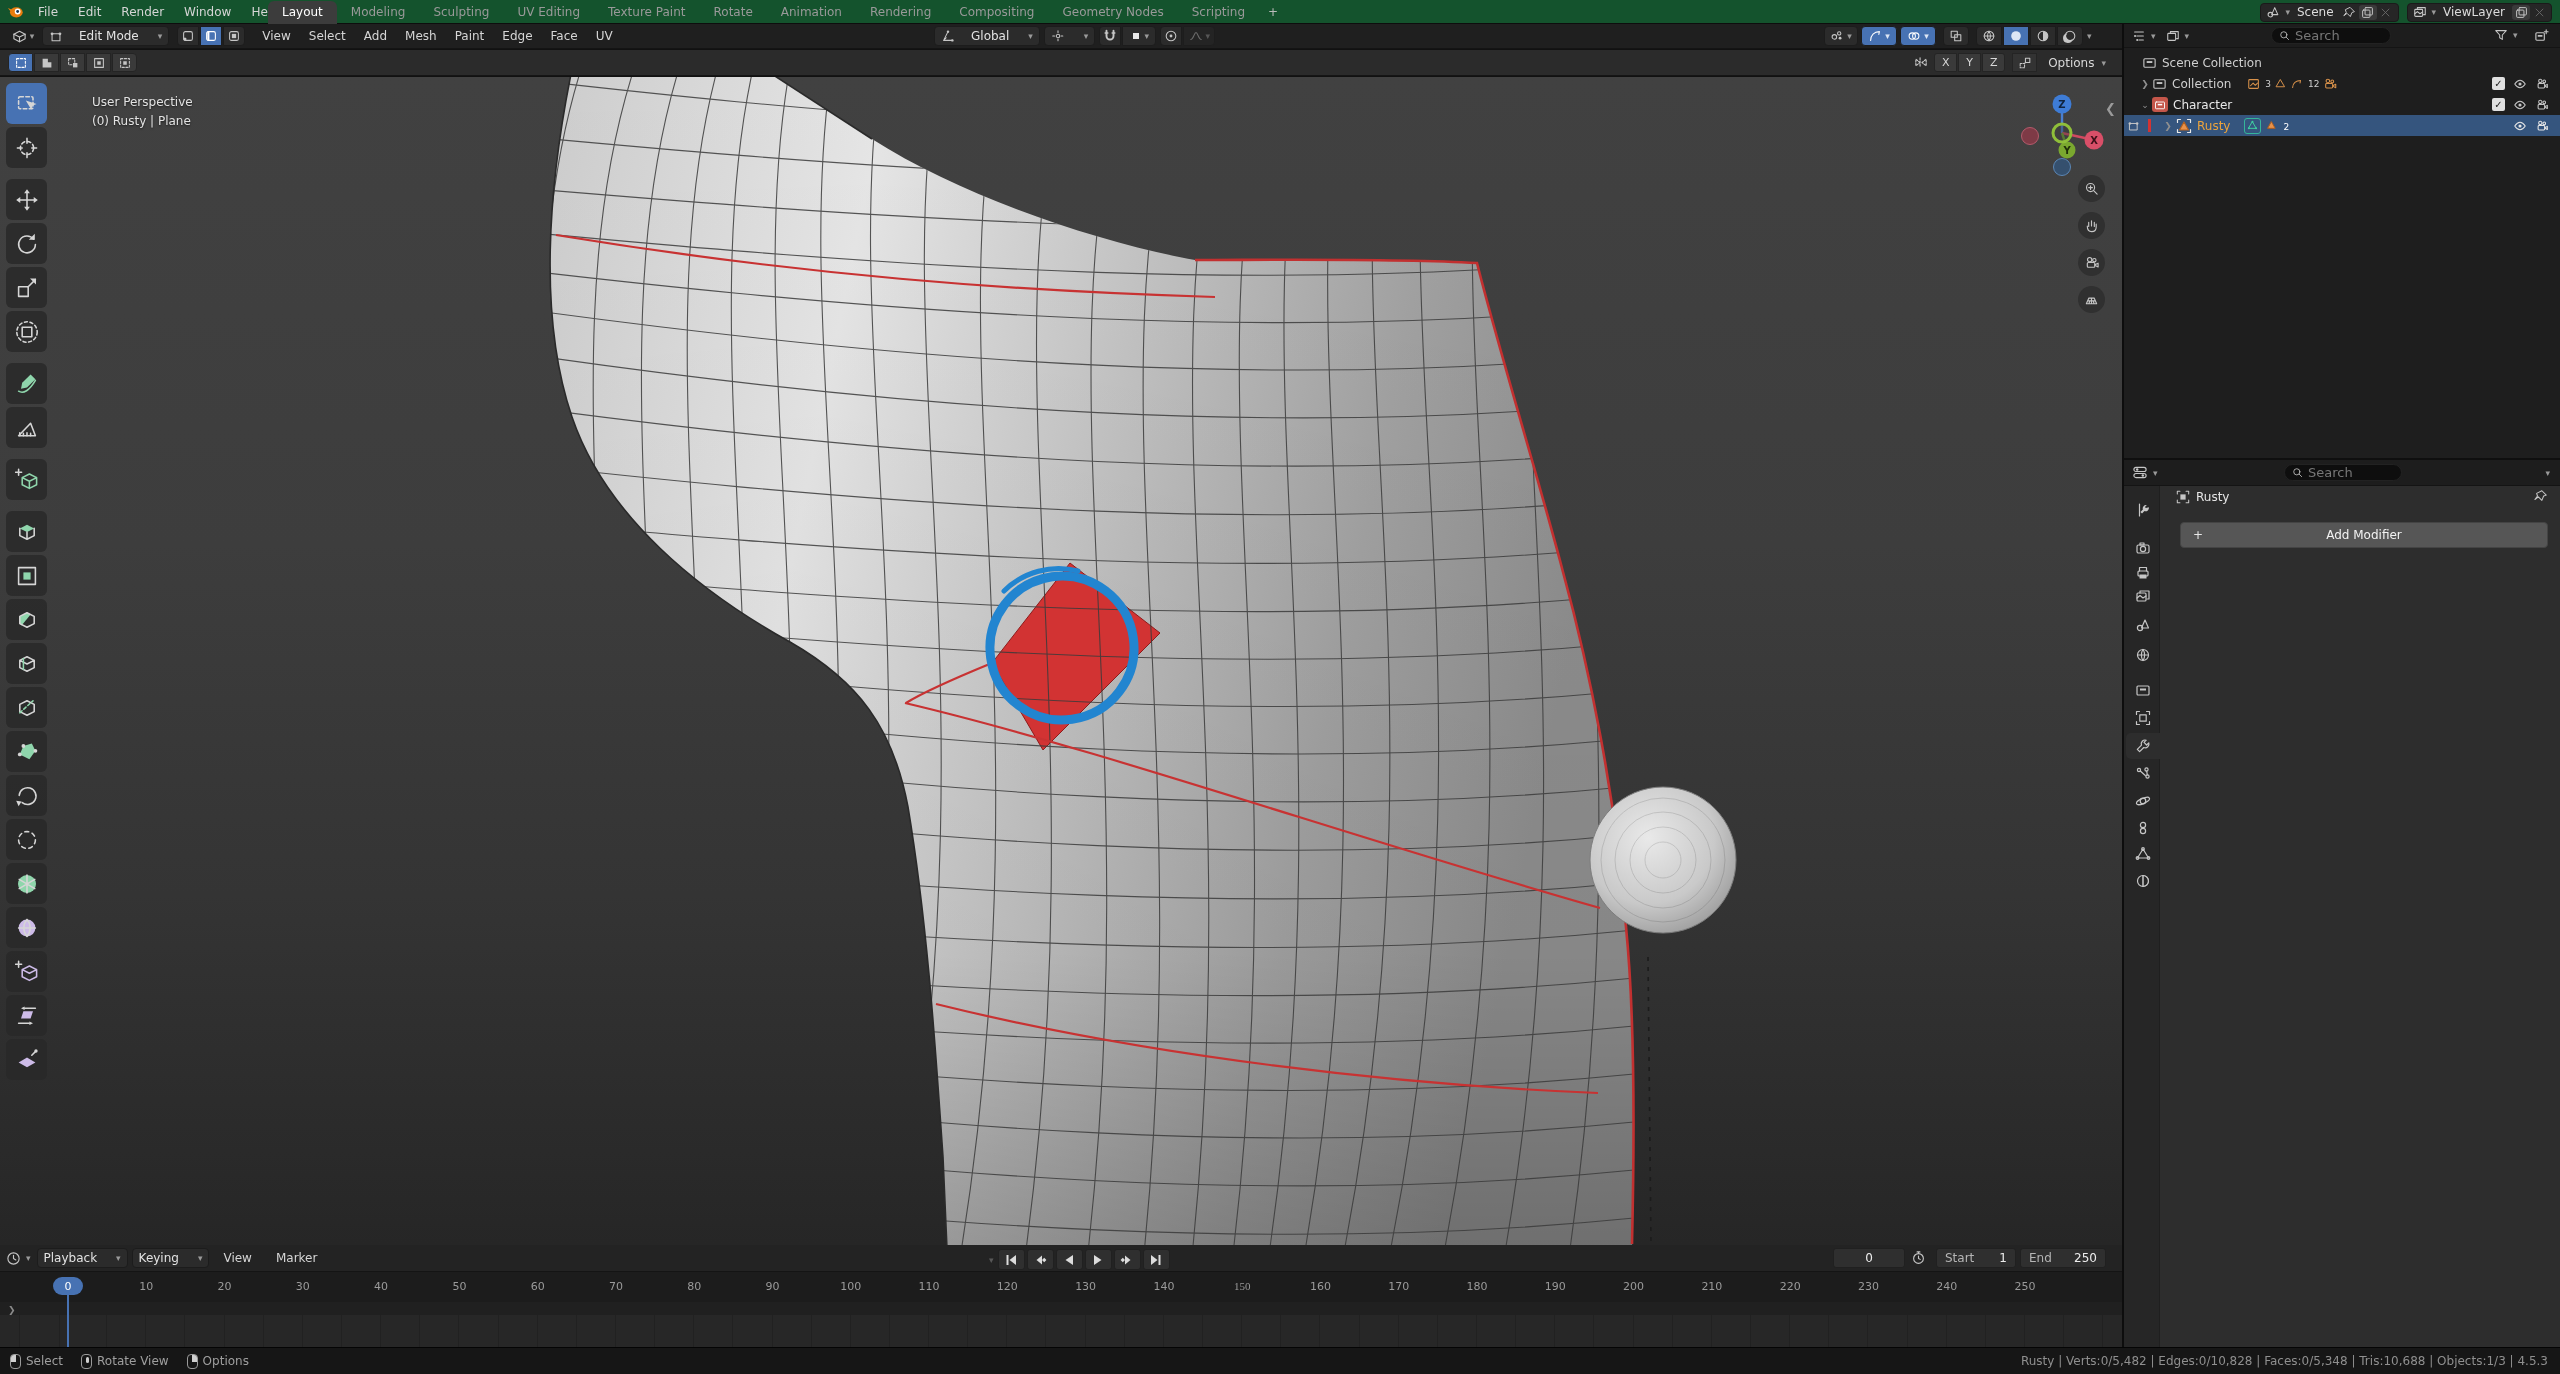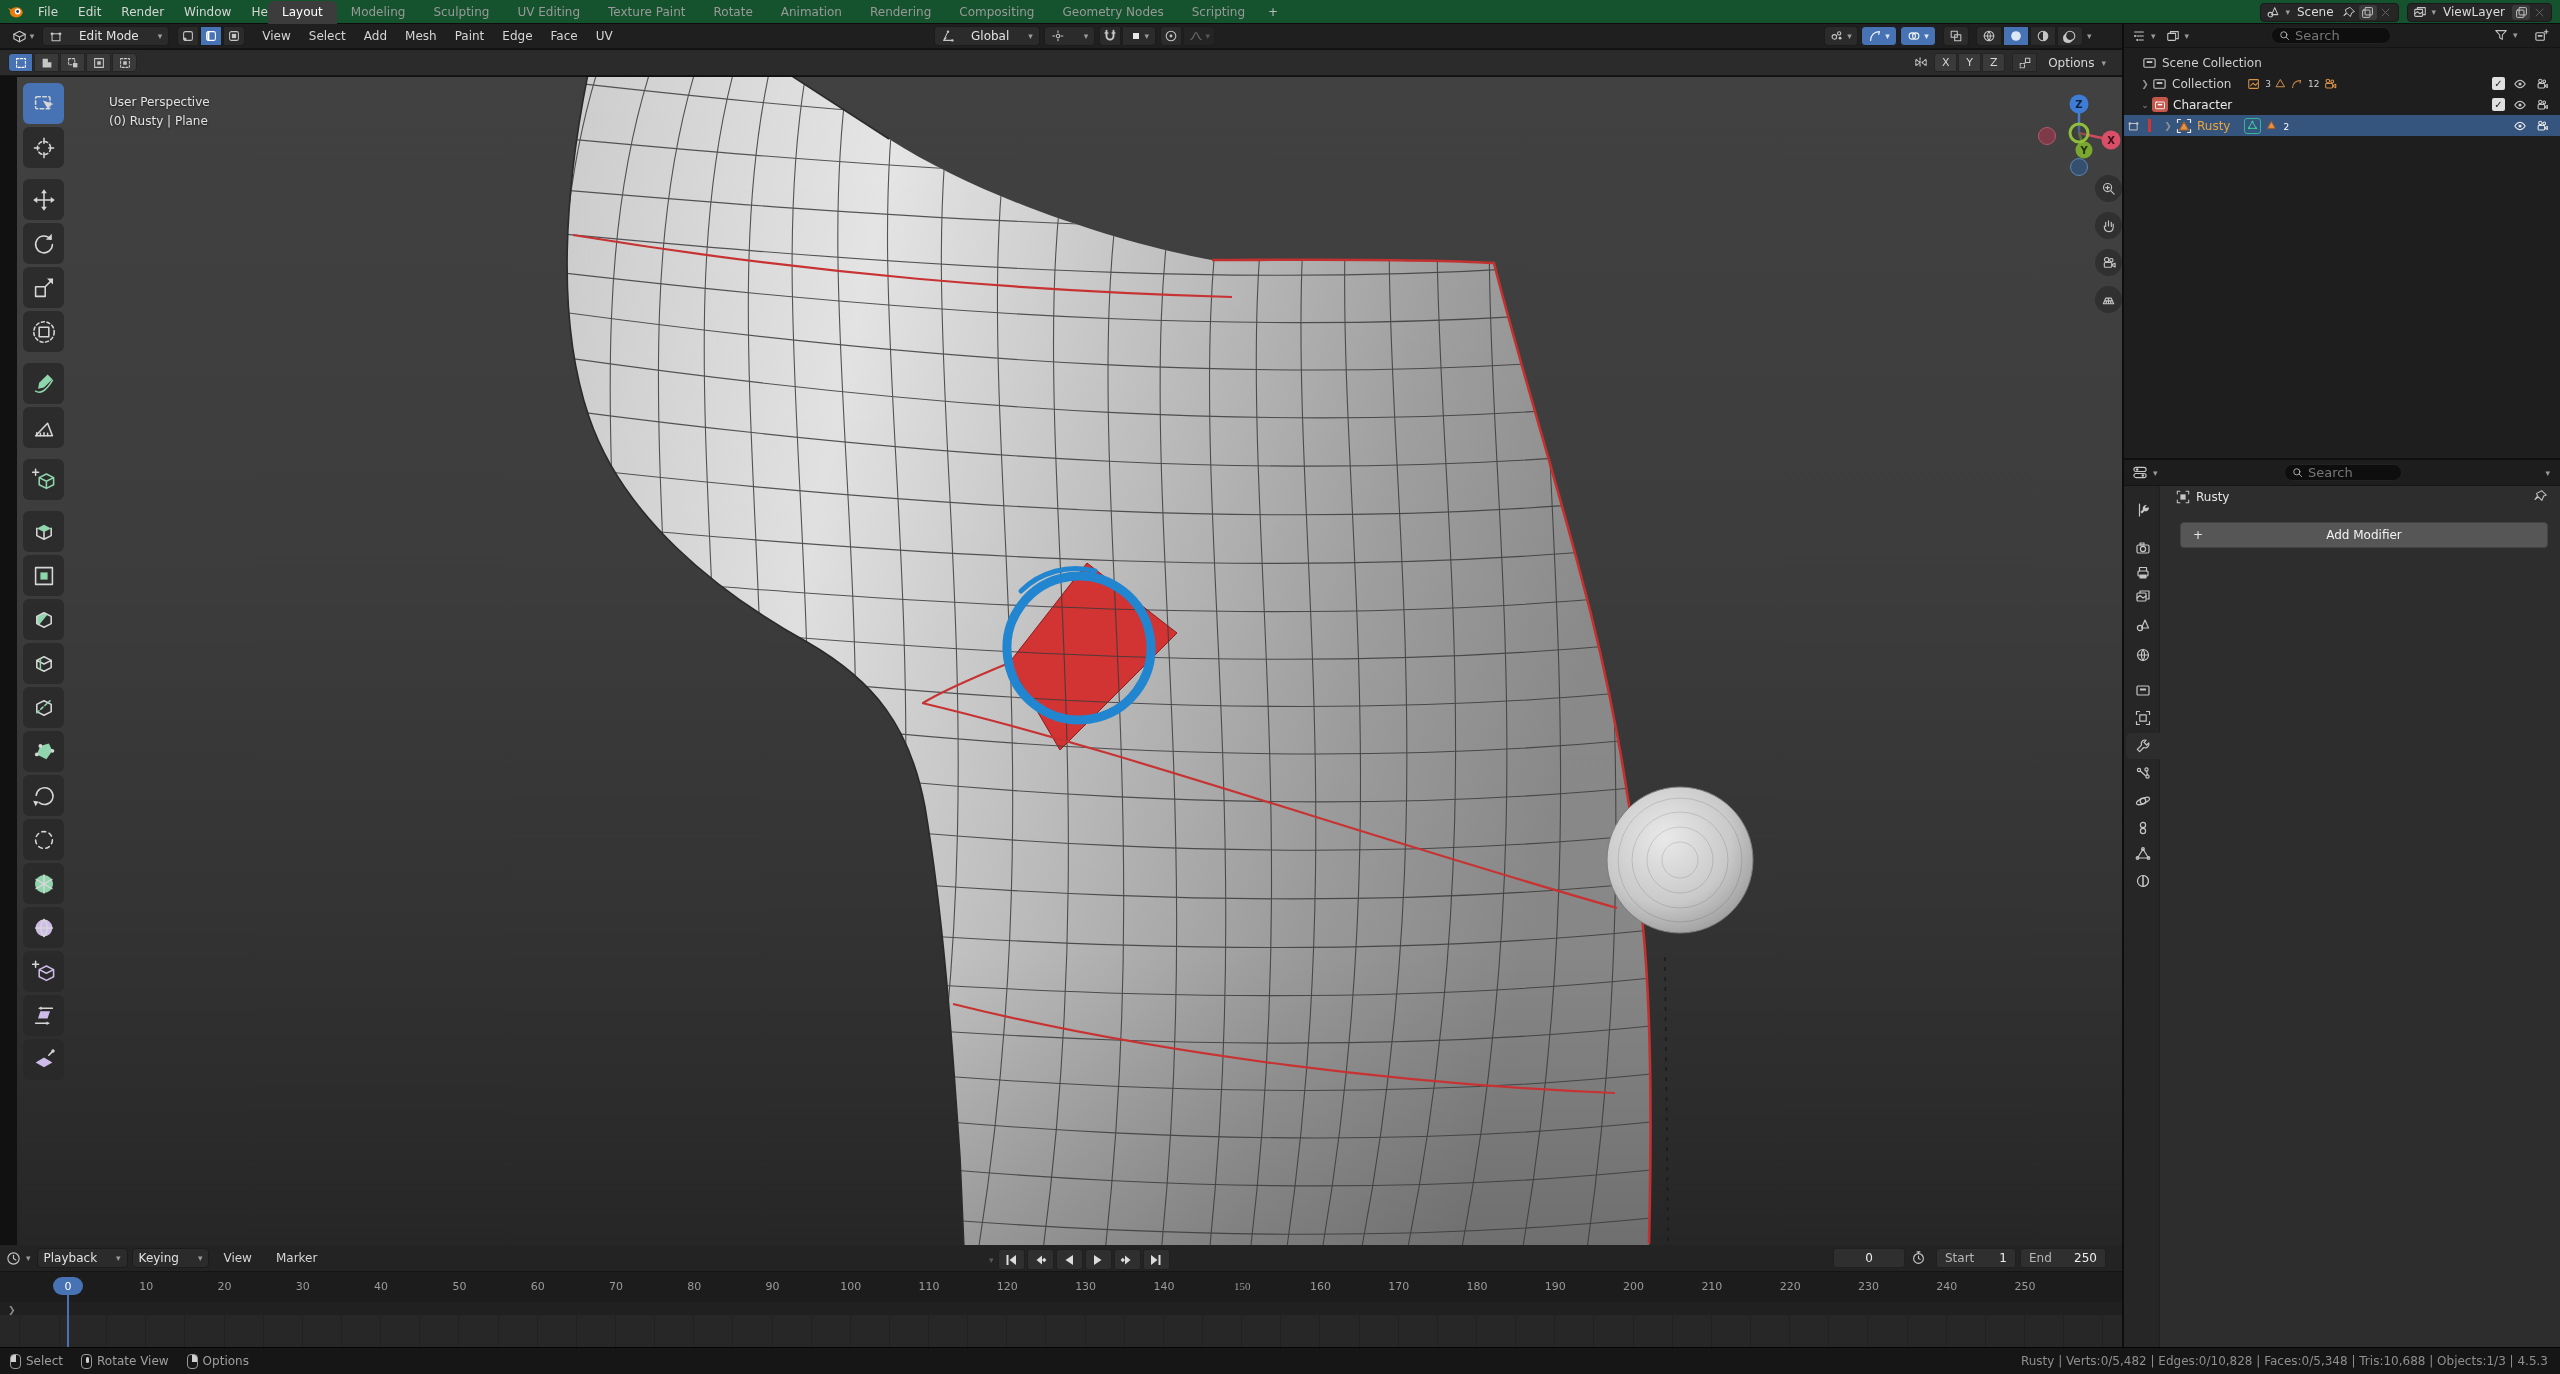--- a/index.html
+++ b/index.html
@@ -36,21 +36,21 @@
   #mode-select .hbtn:first-child{border-radius:4px 0 0 4px}
   #mode-select .hbtn:last-child{border-radius:0 4px 4px 0}
   #vh-menus{height:25px}
   #vh-menus .menu{padding:0 9px;line-height:25px;height:25px}
   
   #toolsettings{left:0;top:50px;width:2122px;height:26px;background:#2b2b2b;border-bottom:1px solid #151515}
   .tsbtn{width:25px;height:19px;background:#3a3a3a;border:1px solid #242424;display:flex;align-items:center;justify-content:center}
   .tsbtn.on{background:var(--accent)}
   .axbtn{width:23px;height:19px;background:#3a3a3a;border:1px solid #242424;color:#d8d8d8;display:flex;align-items:center;justify-content:center;font-size:11px}
   
-  #viewport{left:17px;top:77px;width:2122px;height:1168px;overflow:hidden;
+  #viewport{left:0;top:77px;width:2122px;height:1168px;overflow:hidden;
     background:linear-gradient(180deg,#414141 0%,#3d3d3d 40%,#343434 70%,#2a2a2a 92%,#262626 100%)}
   #vp-overlay{left:92px;top:16px;color:#e3e3e3;text-shadow:0 1px 2px rgba(0,0,0,.6);line-height:19px}
   #vp-toolbar{left:6px;top:6px;display:flex;flex-direction:column;gap:3px}
   .tool{width:41px;height:41px;border-radius:6px;background:rgba(40,40,40,.82);display:flex;align-items:center;justify-content:center}
   .tool.on{background:var(--accent)}
   .tool.gap{margin-top:8px}
   .tool svg{width:24px;height:24px}
   .tool svg *{stroke:#d6d6d6;stroke-width:1.3;fill:none;stroke-linecap:round;stroke-linejoin:round}
   .tool svg .f{fill:#d6d6d6;stroke:none}
   .tool svg .g{stroke:#8fd6ac}.tool svg .gf{fill:#8fd6ac;stroke:none}

